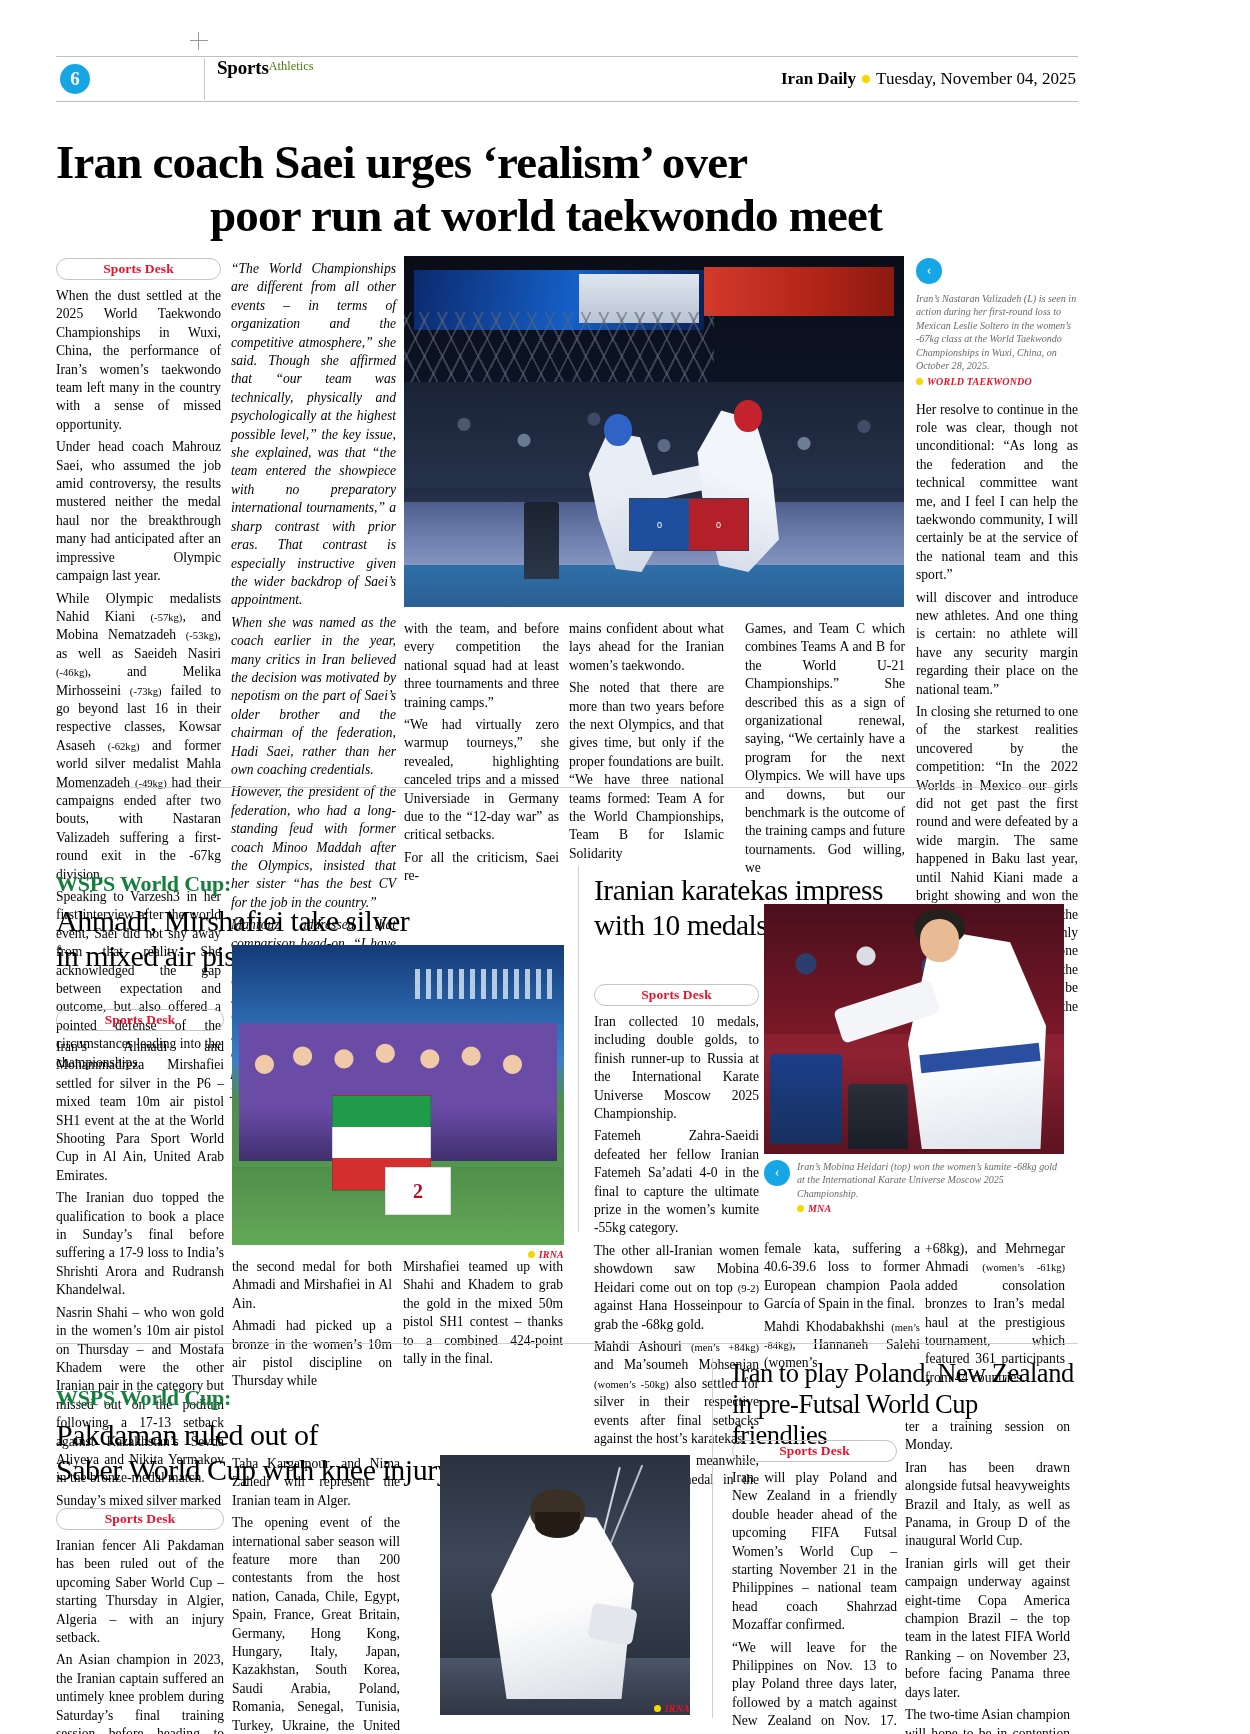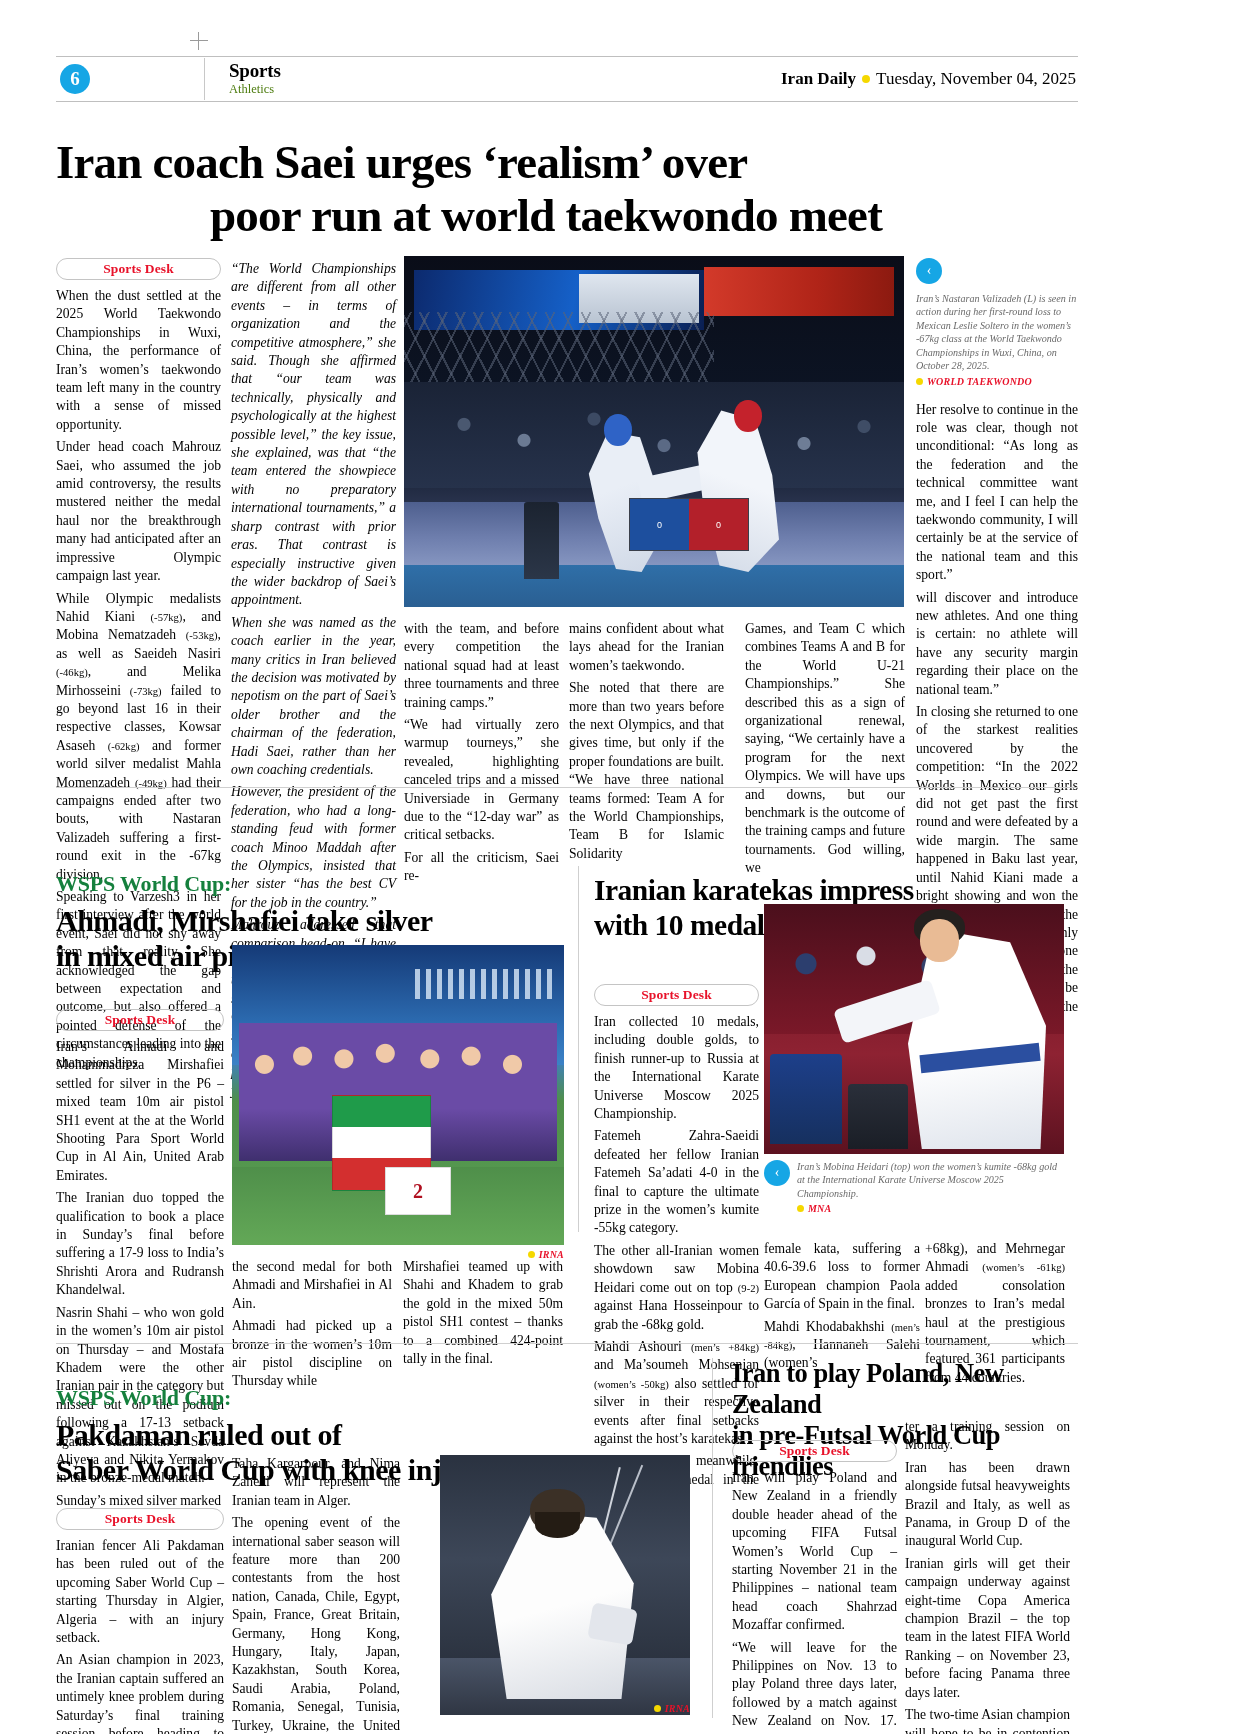--- a/index.html
+++ b/index.html
@@ -32,23 +32,23 @@
   }
   .page-badge {
     width: 30px; height: 30px; border-radius: 50%;
     background: #16a6e5; color: #fff;
     font-family: "Liberation Serif", serif;
     font-weight: bold; font-size: 19px;
     display: flex; align-items: center; justify-content: center;
     margin-left: 4px;
   }
   .section-wrap {
-    margin-left: 114px; padding-left: 24px;
+    margin-left: 114px; padding-left: 12px;
     border-left: 1px solid #c8c8c8; height: 42px;
-    display: flex; flex-direction: column; justify-content: center;
+    display: flex; flex-direction: row; justify-content: center;
   }
   .section-title { font-size: 19px; font-weight: bold; line-height: 1.05; letter-spacing: -.2px; }
   .section-sub { font-size: 12.5px; color: #4d7c0f; line-height: 1.2; margin-top: 1px; }
   .masthead-right {
     margin-left: auto; display: flex; align-items: center;
     font-size: 17px; padding-right: 2px;
   }
   .brand { font-weight: bold; }
   .dot-yellow {
     width: 8px; height: 8px; border-radius: 50%;
@@ -109,21 +109,21 @@
 
   
   .rule { position: absolute; height: 1px; background: #cfcfcf; }
 
   
   .kicker {
     font-size: 22px; font-weight: bold; color: #15803d;
     letter-spacing: -0.2px;
   }
   .sub-headline {
-    font-size: 30px; font-weight: bold; line-height: 1.17;
+    font-size: 30px; font-weight: normal; line-height: 1.17;
     letter-spacing: -0.5px; margin-top: 6px;
   }
   .sub-headline.big { font-size: 29.5px; }
 
   
   .a2-head { position: absolute; left: 56px; top: 871px; width: 500px; }
   .a2-c1 { position: absolute; left: 56px; top: 1009px; width: 168px; }
   .a2-photo { position: absolute; left: 232px; top: 945px; width: 332px; height: 300px; overflow: hidden; }
   .a2-c2 { position: absolute; left: 232px; top: 1258px; width: 160px; }
   .a2-c3 { position: absolute; left: 403px; top: 1258px; width: 160px; }

